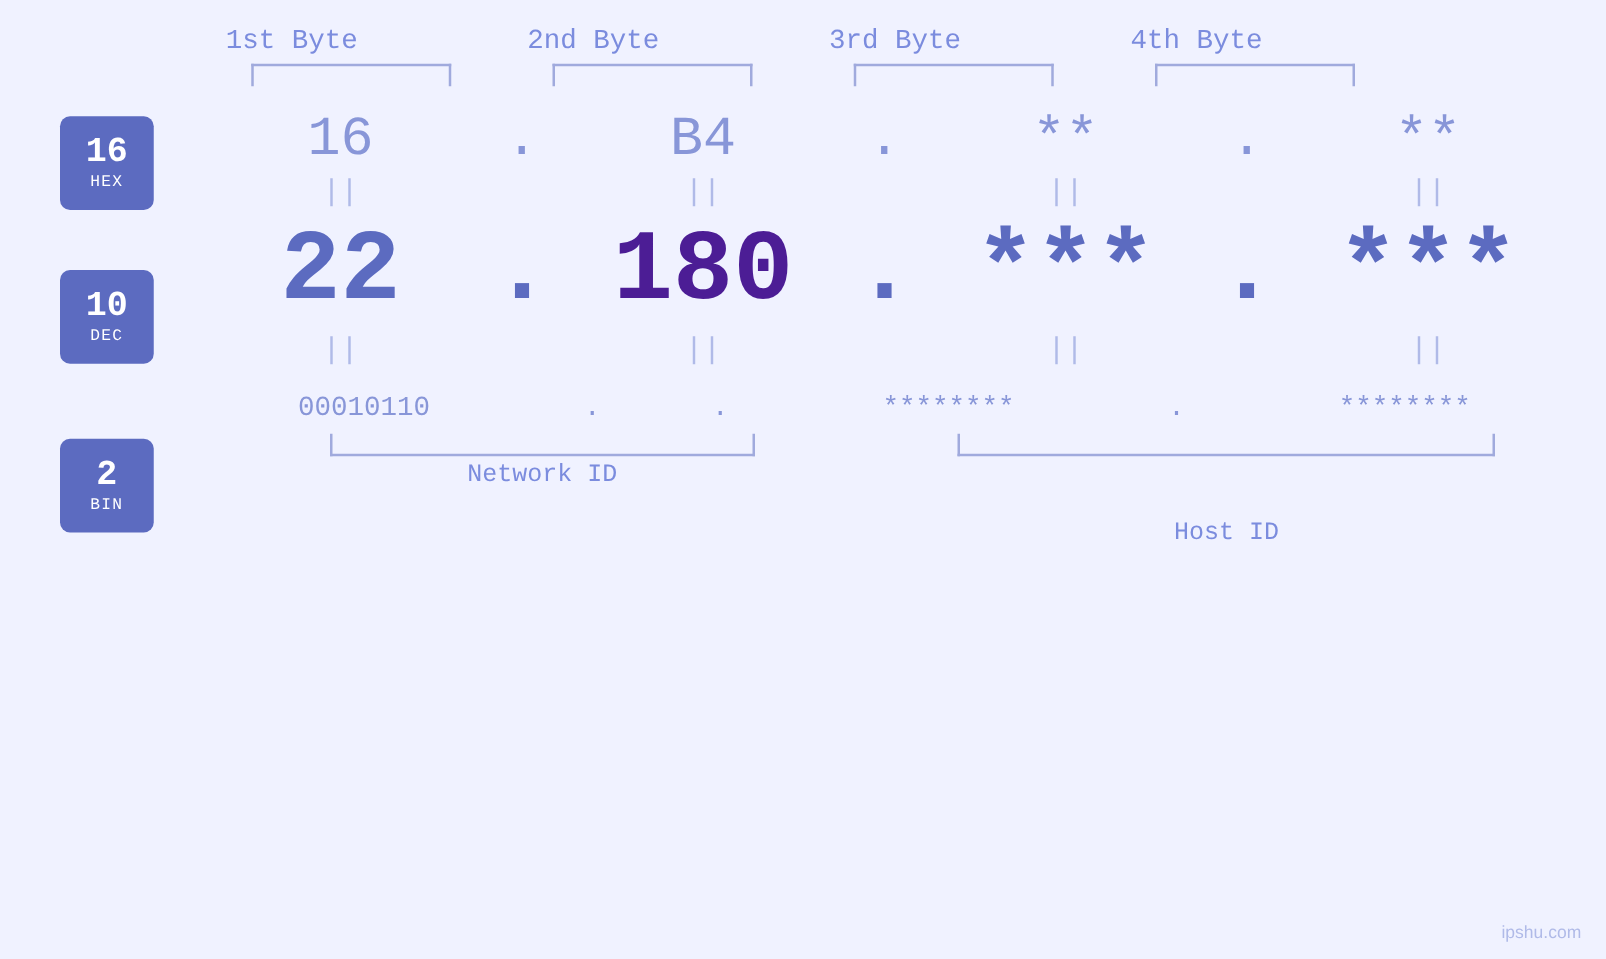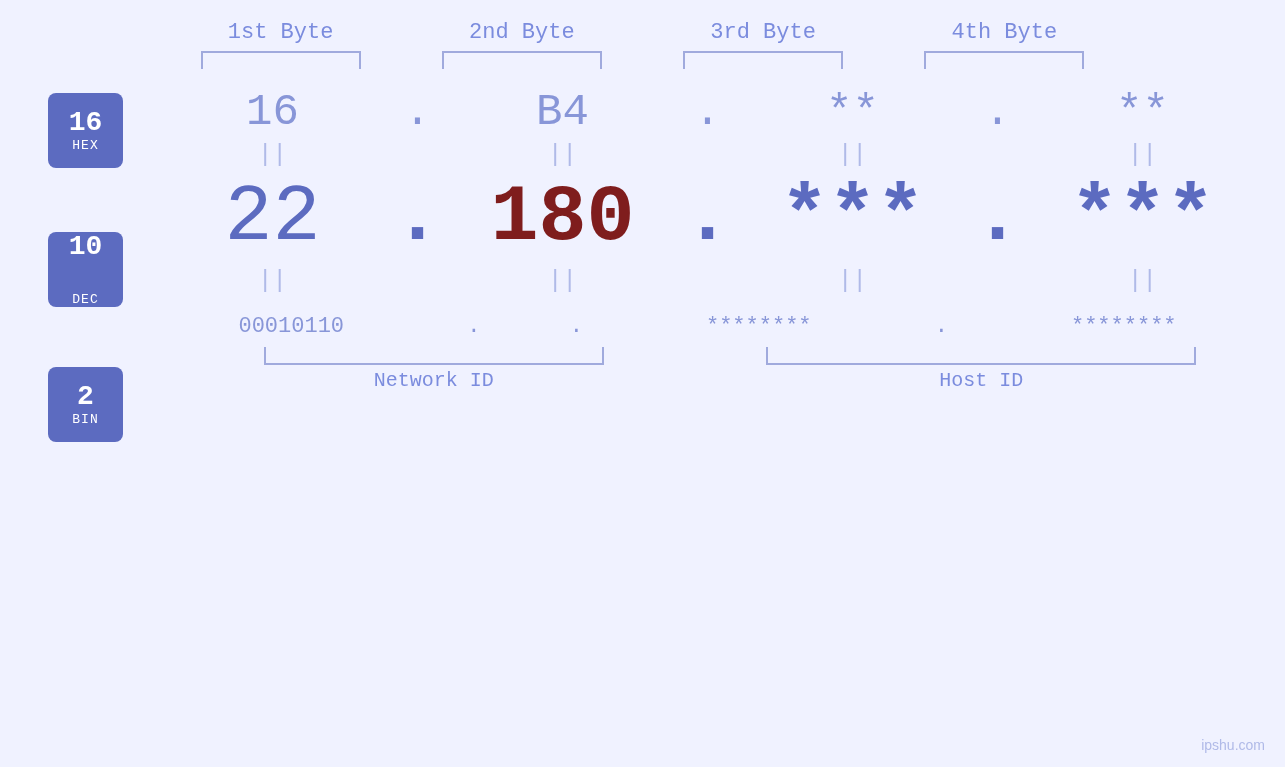--- a/index.html
+++ b/index.html
@@ -28,21 +28,20 @@
       width: 100%;
       padding: 0 160px;
       margin-top: 20px;
       justify-content: space-around;
     }
 
     .byte-header {
       color: #7b8cde;
       font-size: 22px;
       font-family: 'Courier New', Courier, monospace;
-      text-align: center;
       width: 200px;
     }
 
     
     .top-bracket-row {
       display: flex;
       width: 100%;
       padding: 0 160px;
       justify-content: space-around;
       margin-top: 6px;
@@ -212,21 +211,21 @@
       </div>
   </div>
 
   <div style="display:flex; width:100%; margin-top:10px; flex:1; position:relative;">
 
     <div style="display:flex; flex-direction:column; padding-left:48px; width:160px;">
       <div class="badge badge-hex" style="margin-top:14px;">
         <span class="badge-number">16</span>
         <span class="badge-label">HEX</span>
       </div>
-      <div class="badge badge-dec" style="margin-top:64px;justify-content:space-between;">
+      <div class="badge badge-dec" style="margin-top:48px;">
         <span class="badge-number">10</span>
         <span class="badge-label">DEC</span>
       </div>
       <div class="badge badge-bin" style="margin-top:60px;">
         <span class="badge-number">2</span>
         <span class="badge-label">BIN</span>
       </div>
     </div>
 
     <div style="flex:1; padding-right:30px; display:flex; flex-direction:column;">
@@ -251,25 +250,25 @@
         <div class="equals-cell">||</div>
         <div class="equals-sep"></div>
         <div class="equals-cell">||</div>
         <div class="equals-sep"></div>
         <div class="equals-cell">||</div>
         <div class="equals-sep"></div>
         <div class="equals-cell">||</div>
       </div>
 
       <div class="ip-row dec-row" style="margin-top:4px;">
-        <div class="ip-cell" style="font-size:80px;color:#5c6bc0;font-weight:normal;width:200px;justify-content:center;display:flex;">22</div>
+        <div class="ip-cell" style="font-size:80px;color:#5c6bc0;font-weight:bold;width:200px;justify-content:center;display:flex;">22</div>
         <div class="separator">
             <span style="font-size:80px;color:#5c6bc0;font-weight:bold;">.</span>
           </div>
-        <div class="ip-cell" style="font-size:80px;color:#7f1d1d;font-weight:bold;width:200px;justify-content:center;display:flex;">180</div>
+        <div class="ip-cell" style="font-size:80px;color:#4c1d95;font-weight:bold;width:200px;justify-content:center;display:flex;">180</div>
         <div class="separator">
             <span style="font-size:80px;color:#5c6bc0;font-weight:bold;">.</span>
           </div>
         <div class="ip-cell" style="font-size:80px;color:#5c6bc0;font-weight:bold;width:200px;justify-content:center;display:flex;">***</div>
         <div class="separator">
             <span style="font-size:80px;color:#5c6bc0;font-weight:bold;">.</span>
           </div>
         <div class="ip-cell" style="font-size:80px;color:#5c6bc0;font-weight:bold;width:200px;justify-content:center;display:flex;">***</div>
       </div>
 
@@ -298,21 +297,21 @@
         <div class="ip-cell" style="font-size:22px;color:#8896d8;width:200px;justify-content:center;display:flex;">********</div>
       </div>
 
       <div style="display:flex; margin-top:8px; width:100%; justify-content:space-around;">
 
         <div style="display:flex; flex-direction:column; align-items:center; width:460px;">
           <div style="width:340px; height:18px; border-bottom:2px solid #a0aadd; border-left:2px solid #a0aadd; border-right:2px solid #a0aadd;"></div>
           <div style="text-align:center; color:#7b8cde; font-size:20px; font-family:'Courier New',Courier,monospace; margin-top:4px;">Network ID</div>
         </div>
 
-        <div style="display:flex; flex-direction:column; align-items:center; width:460px;">
+        <div style="display:flex; flex-direction:column; align-items:center; width:460px;gap:46px;">
           <div style="width:430px; height:18px; border-bottom:2px solid #a0aadd; border-left:2px solid #a0aadd; border-right:2px solid #a0aadd;"></div>
           <div style="text-align:center; color:#7b8cde; font-size:20px; font-family:'Courier New',Courier,monospace; margin-top:4px;">Host ID</div>
         </div>
       </div>
 
 
     </div>
   </div>
 
   <div class="watermark">ipshu.com</div>

